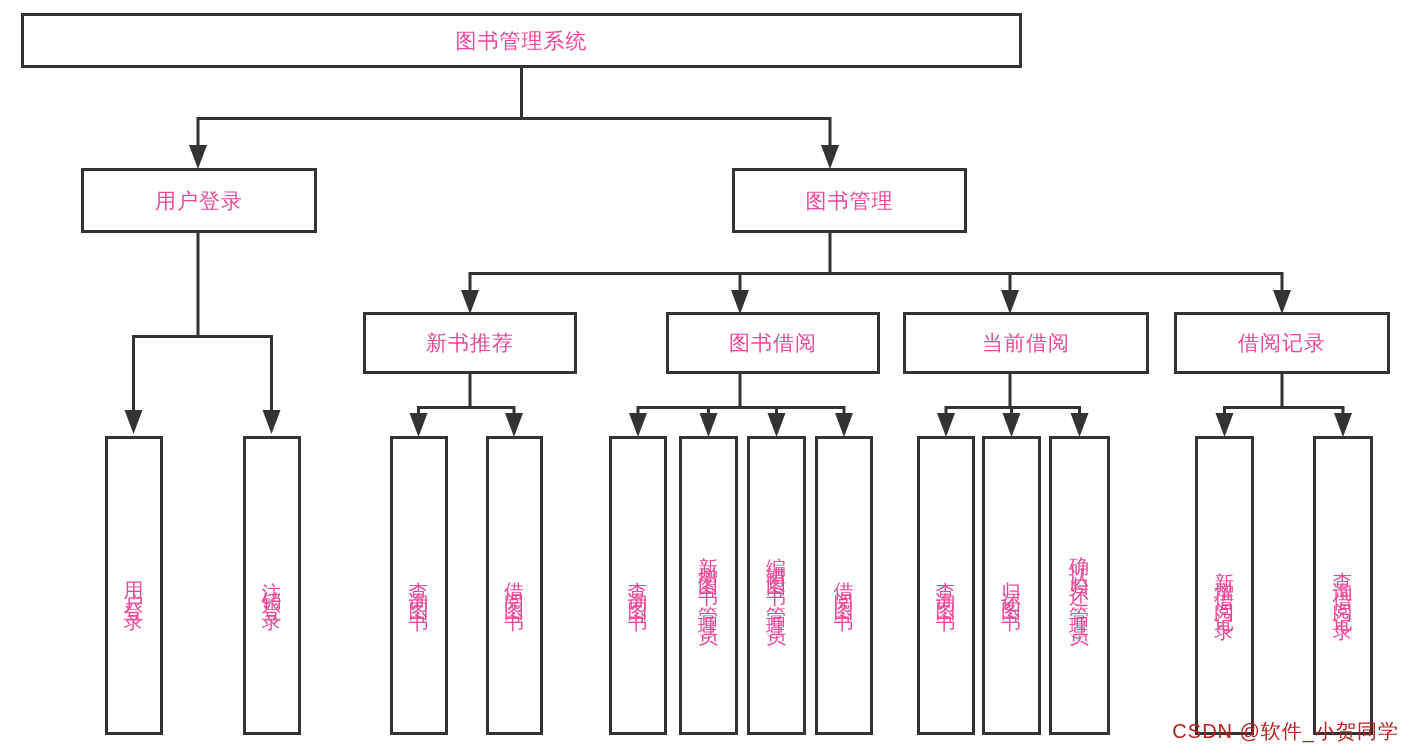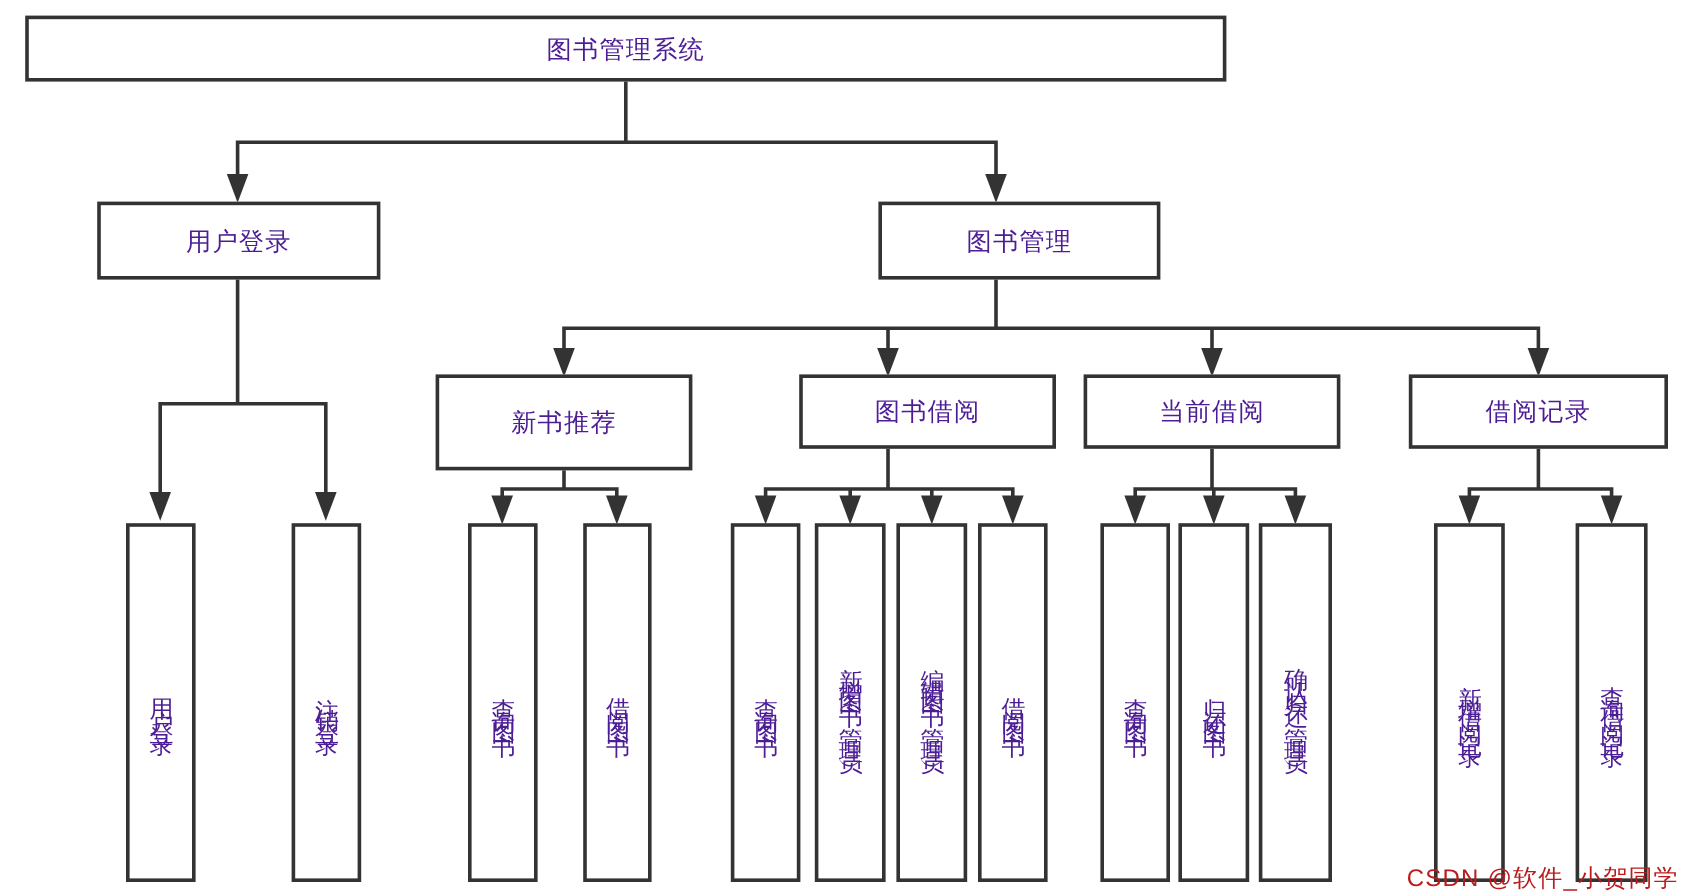--- a/index.html
+++ b/index.html
@@ -4,21 +4,21 @@
 <style>
   html,body{margin:0;padding:0;background:#ffffff;}
   .canvas{
     position:relative;width:1405px;height:747px;background:#ffffff;
     font-family:"Liberation Sans",sans-serif;overflow:hidden;
   }
   .connectors{position:absolute;left:0;top:0;}
   .node{
     position:absolute;border:3px solid #333333;background:#ffffff;
     display:flex;align-items:center;justify-content:center;
-    color:#4c1d95;box-sizing:border-box;
+    color:#ec4899;box-sizing:border-box;
   }
   .hbox{font-size:21px;letter-spacing:1px;}
   .vbox span{
     writing-mode:vertical-rl;
     font-size:20px;line-height:1;letter-spacing:10px;white-space:nowrap;
   }
   .watermark{
     position:absolute;right:6px;bottom:2px;z-index:5;
     font-size:20px;color:#b91c1c;letter-spacing:1px;
   }
@@ -81,27 +81,27 @@
     <span>图书管理系统</span>
   </div>
 
   <div class="node hbox" style="left:81px;top:168px;width:236px;height:65px;">
     <span>用户登录</span>
   </div>
   <div class="node hbox" style="left:712px;top:168px;width:235px;height:65px;margin-left:20px;">
     <span>图书管理</span>
   </div>
 
-  <div class="node hbox" style="left:363px;top:312px;width:214px;height:80px;">
+  <div class="node hbox" style="left:363px;top:312px;width:214px;height:62px;">
     <span>新书推荐</span>
   </div>
   <div class="node hbox" style="left:633px;top:312px;width:214px;height:62px;margin-left:33px;">
     <span>图书借阅</span>
   </div>
-  <div class="node hbox" style="left:903px;top:312px;width:214px;height:62px;">
+  <div class="node hbox" style="left:903px;top:312px;width:246px;height:62px;">
     <span>当前借阅</span>
   </div>
   <div class="node hbox" style="left:1174px;top:312px;width:216px;height:62px;justify-content:center;">
     <span>借阅记录</span>
   </div>
 
   <div class="node vbox" style="left:105px;top:436px;width:58px;height:299px;">
     <span>用户登录</span>
   </div>
   <div class="node vbox" style="left:243px;top:436px;width:58px;height:299px;">

